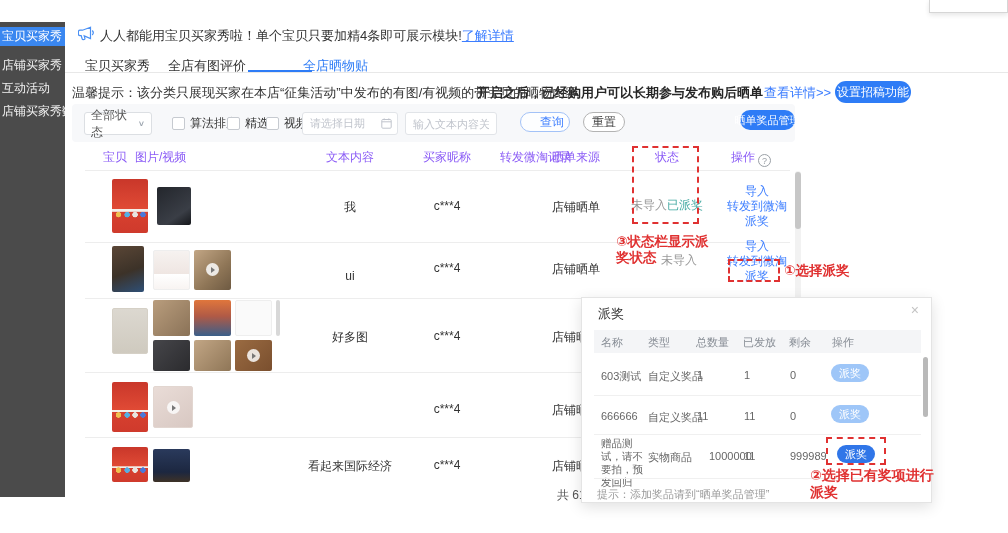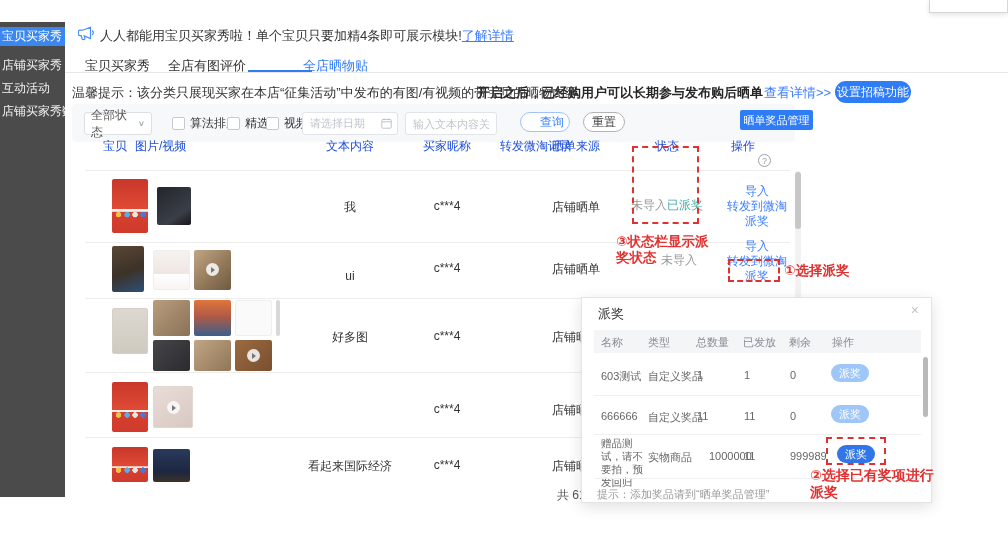--- a/index.html
+++ b/index.html
@@ -48,21 +48,21 @@
   .cb-box { width:13px; height:13px; background:#fff; border:1px solid #c6cad0; border-radius:2px; display:inline-block; cursor:pointer;}
   .cb-label { font-size:12px; color:#333; margin-left:5px; white-space:nowrap; cursor:pointer;}
   .cb-group { position:absolute; top:115px; display:flex; align-items:center; }
   .finput { position:absolute; top:112px; height:23px; background:#fff; border:1px solid #e1e4e8; border-radius:3px;
             font-size:11px; color:#555; }
   .ph { color:#c0c4cc; font-size:11px; white-space:nowrap;}
   input.finput::placeholder { color:#c0c4cc; }
   input.finput { padding:0 7px; outline:none; }
 
   
-  .th-label { position:absolute; top:138px; font-size:12px; color:#1d4ed8; white-space:nowrap; }
+  .th-label { position:absolute; top:149px; font-size:12px; color:#8b5cf6; white-space:nowrap; }
   .help-circle { position:absolute; width:13px; height:13px; border:1px solid #9aa0a6; border-radius:50%;
                  color:#9aa0a6; font-size:9px; display:flex; align-items:center; justify-content:center; cursor:pointer;}
   .sep { position:absolute; left:85px; width:705px; height:1px; background:#ededed; }
   .cell { position:absolute; font-size:12px; color:#333; text-align:center; white-space:nowrap;}
   .cell.gray { color:#999; }
   .teal { color:#44a9a2; }
   .ops { position:absolute; width:96px; display:flex; flex-direction:column; align-items:center;
          font-size:12px; line-height:15px; }
   .ops span { color:#3d7eff; cursor:pointer; white-space:nowrap;}
 
@@ -163,21 +163,21 @@
           <rect x="0.8" y="1.5" width="9.4" height="8.7" rx="1" fill="none" stroke="#c0c4cc" stroke-width="1"></rect>
           <line x1="0.8" y1="3.8" x2="10.2" y2="3.8" stroke="#c0c4cc" stroke-width="1"></line>
           <line x1="3.2" y1="0.4" x2="3.2" y2="2.2" stroke="#c0c4cc" stroke-width="1"></line>
           <line x1="7.8" y1="0.4" x2="7.8" y2="2.2" stroke="#c0c4cc" stroke-width="1"></line>
         </svg>
     </span>
   </div>
   <input class="finput" style="left: 405px; width: 92px;" placeholder="输入文本内容关键字">
   <button class="abs pill ghost-blue" style="left:520px; top:112px; width:50px; height:20px;padding-left:14px;">查询</button>
   <button class="abs pill ghost-gray" style="left:583px; top:112px; width:42px; height:20px;">重置</button>
-  <button class="abs btn-solid" style="left:740px; top:110px; width:73px; height:20px; font-size:11px; border-radius:2px;">晒单奖品管理</button>
+  <button class="abs btn-solid" style="left:740px; top:110px; width:55px; height:20px; font-size:11px; border-radius:10px;">晒单奖品管理</button>
 
   <span class="th-label" style="left:103px;">宝贝</span>
   <span class="th-label" style="left:135px;">图片/视频</span>
   <span class="th-label" style="left:326px;">文本内容</span>
   <span class="th-label" style="left:423px;">买家昵称</span>
   <span class="th-label" style="left:500px;">转发微淘记录</span>
   <span class="th-label" style="left:552px;">晒单来源</span>
   <span class="th-label" style="left:655px;">状态</span>
   <span class="th-label" style="left:731px;">操作</span>
   <span class="help-circle" style="left:758px; top:154px;">?</span>

